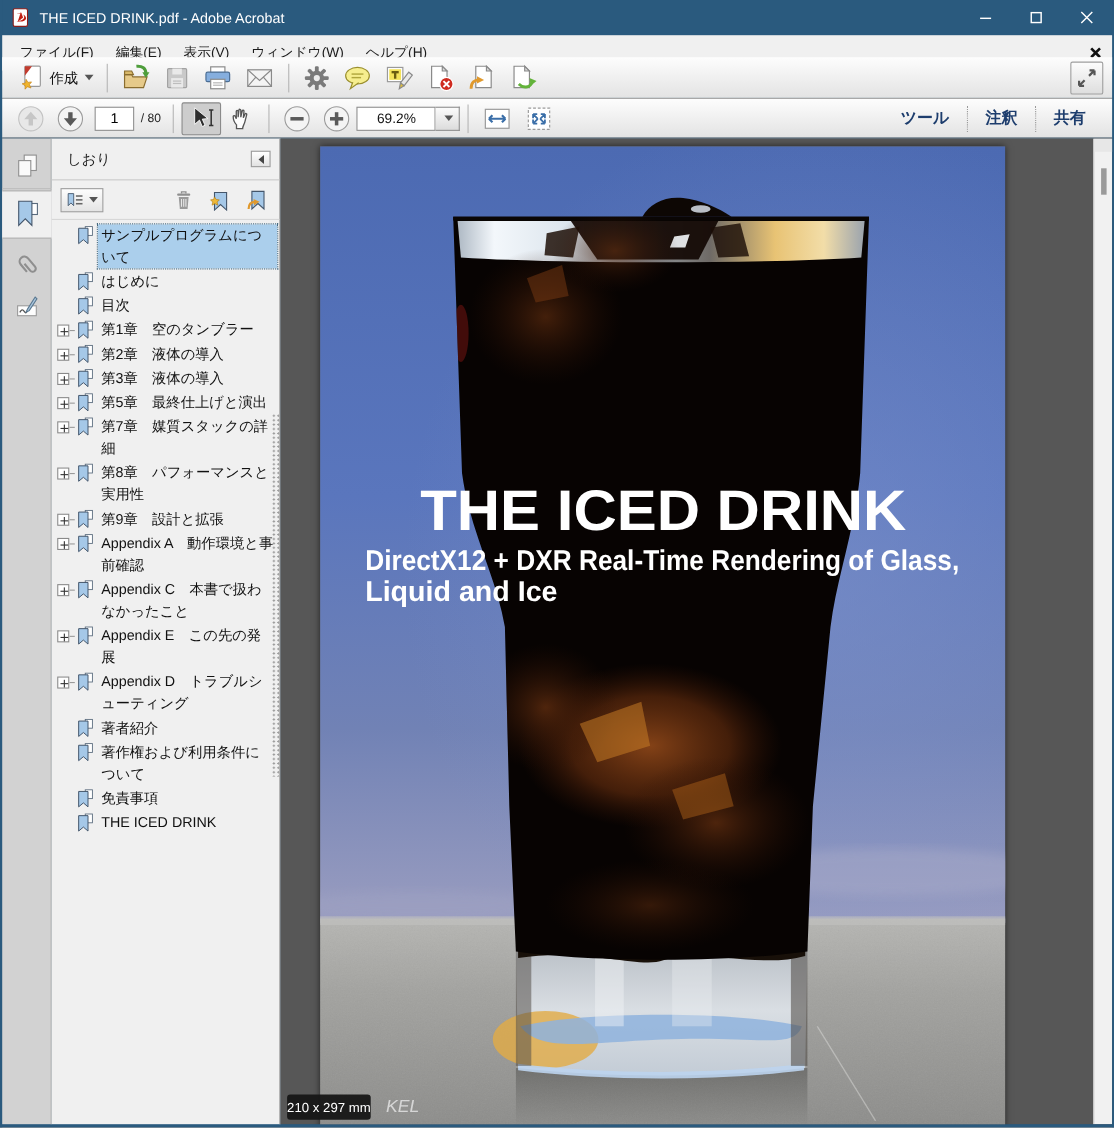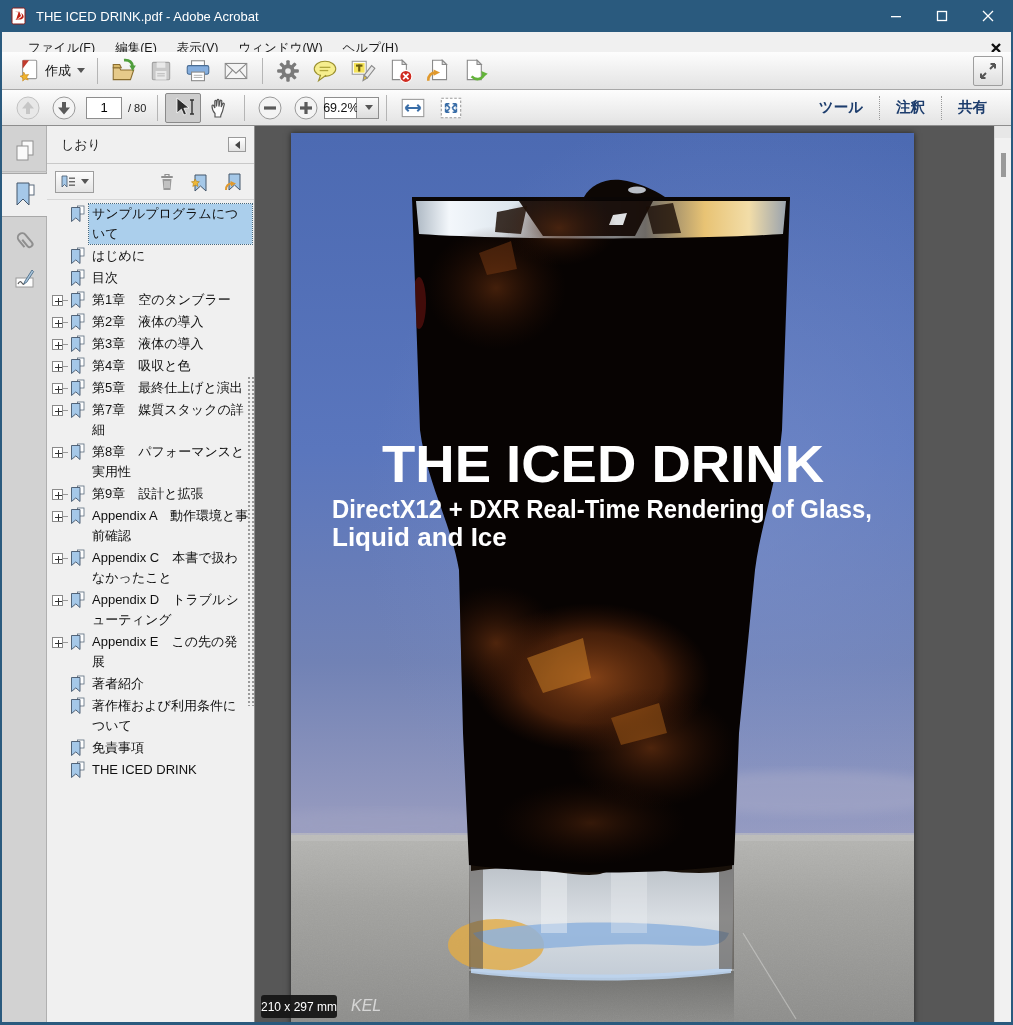--- a/index.html
+++ b/index.html
@@ -10,21 +10,21 @@
 
   
   .titlebar { position:absolute; left:0; top:0; right:0; height:32px; background:#2a5a7e;
     display:flex; align-items:center; color:#fff; font-size:13px; }
   .titlebar .appicon { width:18px; height:18px; margin:0 8px 0 8px; }
   .winbtns { margin-left:auto; display:flex; height:32px; }
   .winbtn { width:46px; height:32px; display:flex; align-items:center; justify-content:center; color:#fff; }
 
   
   .menubar { position:absolute; left:0; top:32px; right:0; height:32px; background:#f0f0f0;
-    display:flex; align-items:center; font-size:12.5px; color:#1a1a1a; padding-left:16px;
+    display:flex; align-items:center; font-size:12.5px; color:#1a1a1a; padding-left:6px;
     border-bottom:1px solid #d9d9d9; }
   .menu-item { padding:0 10px; line-height:20px; }
   .menubar-close { margin-left:auto; margin-right:8px; width:14px; height:14px; }
 
   
   .toolbar { position:absolute; left:0; right:0; display:flex; align-items:center;
     background:linear-gradient(#fdfdfd,#e3e3e3); }
   .toolbar.main { top:52px; height:38px; border-bottom:1px solid #a8a8a8; padding:0 8px; }
   .toolbar.nav  { top:90px; height:36px; border-bottom:1px solid #8e8e8e; padding:0 8px; }
   .tb-sep { width:1px; height:26px; background:#b5b5b5; margin:0 7px; flex:none; }
@@ -34,21 +34,21 @@
   .create-btn { gap:4px; font-size:13px; color:#111; }
   .caret { width:0; height:0; border-left:4px solid transparent; border-right:4px solid transparent;
     border-top:5px solid #555; margin-left:2px; }
   .spacer { flex:1; }
   .expand-btn { border:1px solid #9e9e9e; background:linear-gradient(#fcfcfc,#dedede); width:30px; height:30px; }
 
   .page-input { width:36px; height:22px; border:1px solid #8e8e8e; background:#fff; text-align:center;
     font-size:13px; font-family:inherit; margin:0 6px 0 4px; }
   .page-total { font-size:11px; color:#222; margin-right:4px; }
   .tool-active { background:#cdcdcd; border:1px solid #8a8a8a; }
-  .zoom-box { width:33px; height:22px; border:1px solid #8e8e8e; background:#fff; font-size:12.5px;
+  .zoom-box { width:72px; height:22px; border:1px solid #8e8e8e; background:#fff; font-size:12.5px;
     display:flex; align-items:center; justify-content:center; color:#111; }
   .zoom-drop { width:22px; height:22px; border:1px solid #8e8e8e; border-left:none;
     background:linear-gradient(#fbfbfb,#dcdcdc); display:flex; align-items:center; justify-content:center; }
   .right-links { display:flex; align-items:center; margin-left:auto; }
   .right-link { color:#1d3d6d; font-size:14.5px; font-weight:bold; padding:0 16px; }
   .dotted-sep { width:1px; height:24px; border-left:1px dotted #9a9a9a; }
 
   
   .bodyrow { position:absolute; left:0; right:0; top:126px; bottom:0; display:flex; }
   .iconstrip { width:45px; background:#d2d2d2; border-right:1px solid #b0b0b0; position:relative; flex:none; }
@@ -442,29 +442,20 @@
   <div class="bm-item">
     <span class="expander"></span>
     <span class="connector"></span>
     <svg class="bm-icon" viewBox="0 0 15 18">
       <rect x="7.5" y="1" width="6.5" height="8" fill="#fff" stroke="#5a6b7d" stroke-width="0.8"></rect>
       <path d="M1.5,2.5 h8.5 v14 l-4.2,-3.6 L1.5,16.5 Z" fill="#a5c8e8" stroke="#44566b" stroke-width="0.9"></path>
     </svg>
     <span class="bm-label">第3章　液体の導入</span>
   </div>
 
-  <div class="bm-item">
-    <span class="expander"></span>
-    <span class="connector"></span>
-    <svg class="bm-icon" viewBox="0 0 15 18">
-      <rect x="7.5" y="1" width="6.5" height="8" fill="#fff" stroke="#5a6b7d" stroke-width="0.8"></rect>
-      <path d="M1.5,2.5 h8.5 v14 l-4.2,-3.6 L1.5,16.5 Z" fill="#a5c8e8" stroke="#44566b" stroke-width="0.9"></path>
-    </svg>
-    <span class="bm-label">第4章　吸収と色</span>
-  </div>
 
   <div class="bm-item">
     <span class="expander"></span>
     <span class="connector"></span>
     <svg class="bm-icon" viewBox="0 0 15 18">
       <rect x="7.5" y="1" width="6.5" height="8" fill="#fff" stroke="#5a6b7d" stroke-width="0.8"></rect>
       <path d="M1.5,2.5 h8.5 v14 l-4.2,-3.6 L1.5,16.5 Z" fill="#a5c8e8" stroke="#44566b" stroke-width="0.9"></path>
     </svg>
     <span class="bm-label">第5章　最終仕上げと演出</span>
   </div>
@@ -521,31 +512,31 @@
     <span class="bm-label">Appendix C　本書で扱わなかったこと</span>
   </div>
 
   <div class="bm-item">
     <span class="expander"></span>
     <span class="connector"></span>
     <svg class="bm-icon" viewBox="0 0 15 18">
       <rect x="7.5" y="1" width="6.5" height="8" fill="#fff" stroke="#5a6b7d" stroke-width="0.8"></rect>
       <path d="M1.5,2.5 h8.5 v14 l-4.2,-3.6 L1.5,16.5 Z" fill="#a5c8e8" stroke="#44566b" stroke-width="0.9"></path>
     </svg>
+    <span class="bm-label">Appendix E　この先の発展</span>
+  </div>
+
+  <div class="bm-item">
+    <span class="expander"></span>
+    <span class="connector"></span>
+    <svg class="bm-icon" viewBox="0 0 15 18">
+      <rect x="7.5" y="1" width="6.5" height="8" fill="#fff" stroke="#5a6b7d" stroke-width="0.8"></rect>
+      <path d="M1.5,2.5 h8.5 v14 l-4.2,-3.6 L1.5,16.5 Z" fill="#a5c8e8" stroke="#44566b" stroke-width="0.9"></path>
+    </svg>
     <span class="bm-label">Appendix D　トラブルシューティング</span>
-  </div>
-
-  <div class="bm-item">
-    <span class="expander"></span>
-    <span class="connector"></span>
-    <svg class="bm-icon" viewBox="0 0 15 18">
-      <rect x="7.5" y="1" width="6.5" height="8" fill="#fff" stroke="#5a6b7d" stroke-width="0.8"></rect>
-      <path d="M1.5,2.5 h8.5 v14 l-4.2,-3.6 L1.5,16.5 Z" fill="#a5c8e8" stroke="#44566b" stroke-width="0.9"></path>
-    </svg>
-    <span class="bm-label">Appendix E　この先の発展</span>
   </div>
 
   <div class="bm-item no-exp">
     <span class="expander"></span>
     <span class="connector"></span>
     <svg class="bm-icon" viewBox="0 0 15 18">
       <rect x="7.5" y="1" width="6.5" height="8" fill="#fff" stroke="#5a6b7d" stroke-width="0.8"></rect>
       <path d="M1.5,2.5 h8.5 v14 l-4.2,-3.6 L1.5,16.5 Z" fill="#a5c8e8" stroke="#44566b" stroke-width="0.9"></path>
     </svg>
     <span class="bm-label">著者紹介</span>

